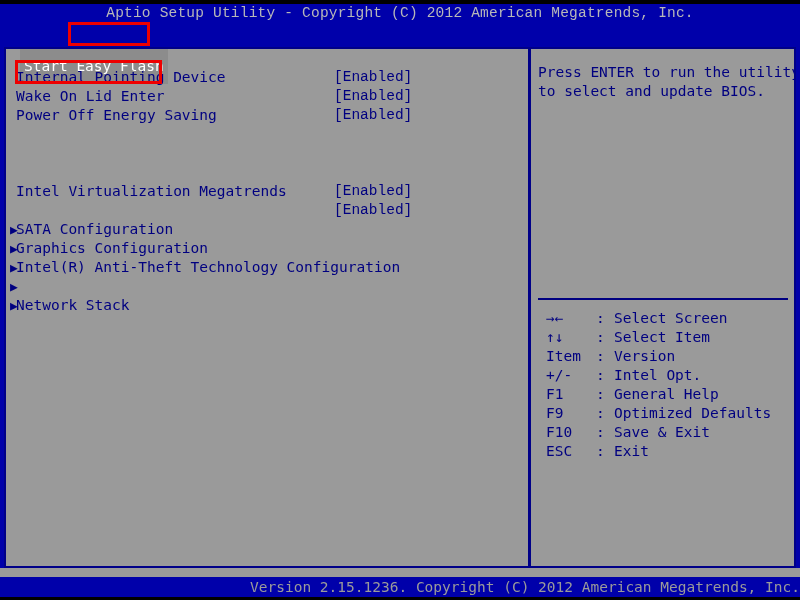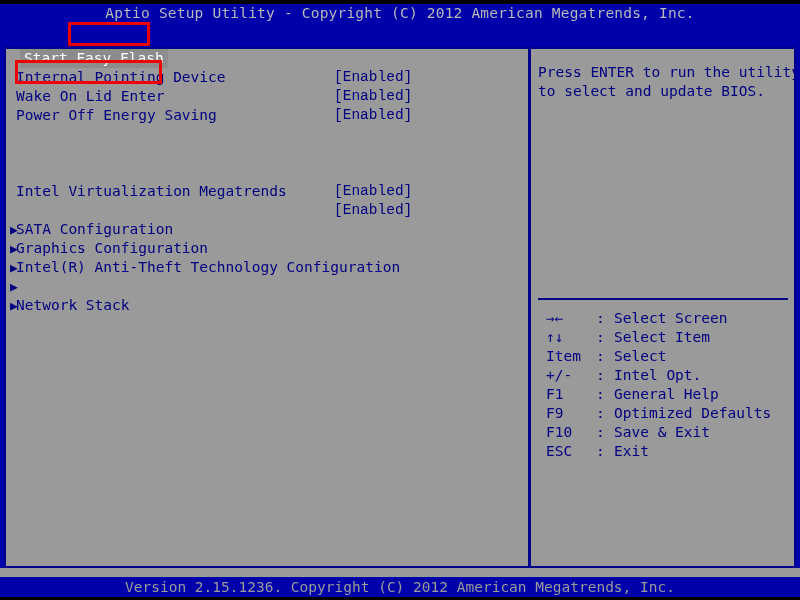--- a/index.html
+++ b/index.html
@@ -31,20 +31,21 @@
     position: absolute;
     left: 0; top: 4px;
     width: 800px; height: 19px;
     background: #0000aa;
     color: #b8b8b8;
     font-size: 14.5px;
     line-height: 19px;
     text-align: center;
     letter-spacing: 0.2px;
     white-space: pre;
+    font-family: Liberation Mono, monospace;
   }
   
   .menubar {
     position: absolute;
     left: 0; top: 23px;
     width: 800px; height: 21px;
     background: #0000aa;
     font-size: 14.5px;
     line-height: 21px;
     white-space: pre;
@@ -124,21 +125,21 @@
   }
   .row .value {
     position: absolute;
     left: 328px; top: 0;
     white-space: pre;
     font-family: Liberation Mono, monospace;
   }
   .row.selected .label {
     background: #8c8c8c;
     color: #ffffff;
-    padding: 0 4px;
+    padding: 8px 4px;
     left: 14px;
   }
   .row.spacer { height: 19px; }
   
   .right-pane {
     position: absolute;
     left: 534px; top: 49px;
     width: 260px; height: 517px;
     overflow: hidden;
   }
@@ -194,21 +195,21 @@
   }
   
   .footer {
     position: absolute;
     left: 0; top: 577px;
     width: 800px; height: 20px;
     background: #0000aa;
     color: #9a9a9a;
     font-size: 14.5px;
     line-height: 20px;
-    text-align: center;
+    text-align: right;
     white-space: pre;
   }
   .bottom-black {
     position: absolute;
     left: 0; top: 597px;
     width: 800px; height: 3px;
     background: #000000;
   }
 </style>
 </head>
@@ -319,21 +320,21 @@
 
       <div class="legend-row">
         <span class="legend-key">↑↓</span>
         <span class="legend-sep">:</span>
         <span class="legend-desc">Select Item</span>
       </div>
 
       <div class="legend-row">
         <span class="legend-key">Item</span>
         <span class="legend-sep">:</span>
-        <span class="legend-desc">Select</span>
+        <span class="legend-desc">Version</span>
       </div>
 
       <div class="legend-row">
         <span class="legend-key">+/-</span>
         <span class="legend-sep">:</span>
         <span class="legend-desc">Intel Opt.</span>
       </div>
 
       <div class="legend-row">
         <span class="legend-key">F1</span>

